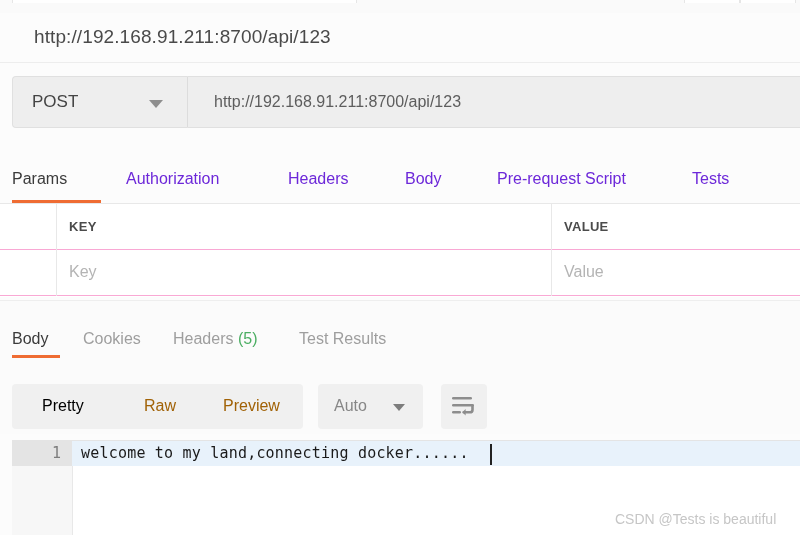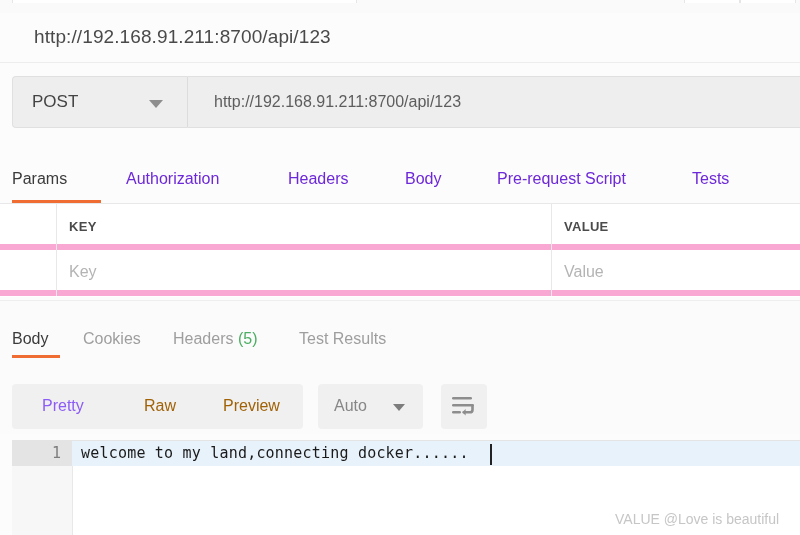--- a/index.html
+++ b/index.html
@@ -145,21 +145,21 @@
     position: absolute;
     left: 0; top: 203px;
     width: 800px; height: 93px;
     background: #ffffff;
     border-top: 1px solid #e8e8e8;
   }
   .pt-row {
     position: absolute;
     left: 0;
     width: 800px; height: 46px;
-    border-bottom: 6px solid #f9a8d4;
+    border-bottom: 1px solid #f9a8d4;
     box-sizing: border-box;
   }
   .pt-row.head { top: 0; }
   .pt-row.body { top: 46px; }
   .pt-cell {
     position: absolute;
     top: 0;
     height: 46px;
     border-right: 1px solid #e8e8e8;
     box-sizing: border-box;
@@ -222,21 +222,21 @@
     border-radius: 4px;
   }
   .seg {
     position: absolute;
     top: 13px;
     font-size: 16px;
     color: #a16207;
     cursor: pointer;
     white-space: nowrap;
   }
-  .seg.active { color: #8b5cf6; }
+  .seg.active { color: #000000; }
   .auto-btn {
     position: absolute;
     left: 318px; top: 22px;
     width: 105px; height: 45px;
     background: #f0f0f0;
     border-radius: 4px;
     cursor: pointer;
   }
   .auto-label {
     position: absolute;
@@ -423,15 +423,15 @@
       <div class="ln-active-bg"></div>
       <span class="ln">1</span>
     </div>
     <div class="code-area">
       <div class="code-line"></div>
       <span class="code-text">welcome to my land,connecting docker......</span>
     </div>
   </div>
   <div class="cursor"></div>
 
-  <div class="watermark">VALUE @Love is beautiful</div>
+  <div class="watermark">CSDN @Tests is beautiful</div>
 
 </div>
 
 </body></html>

